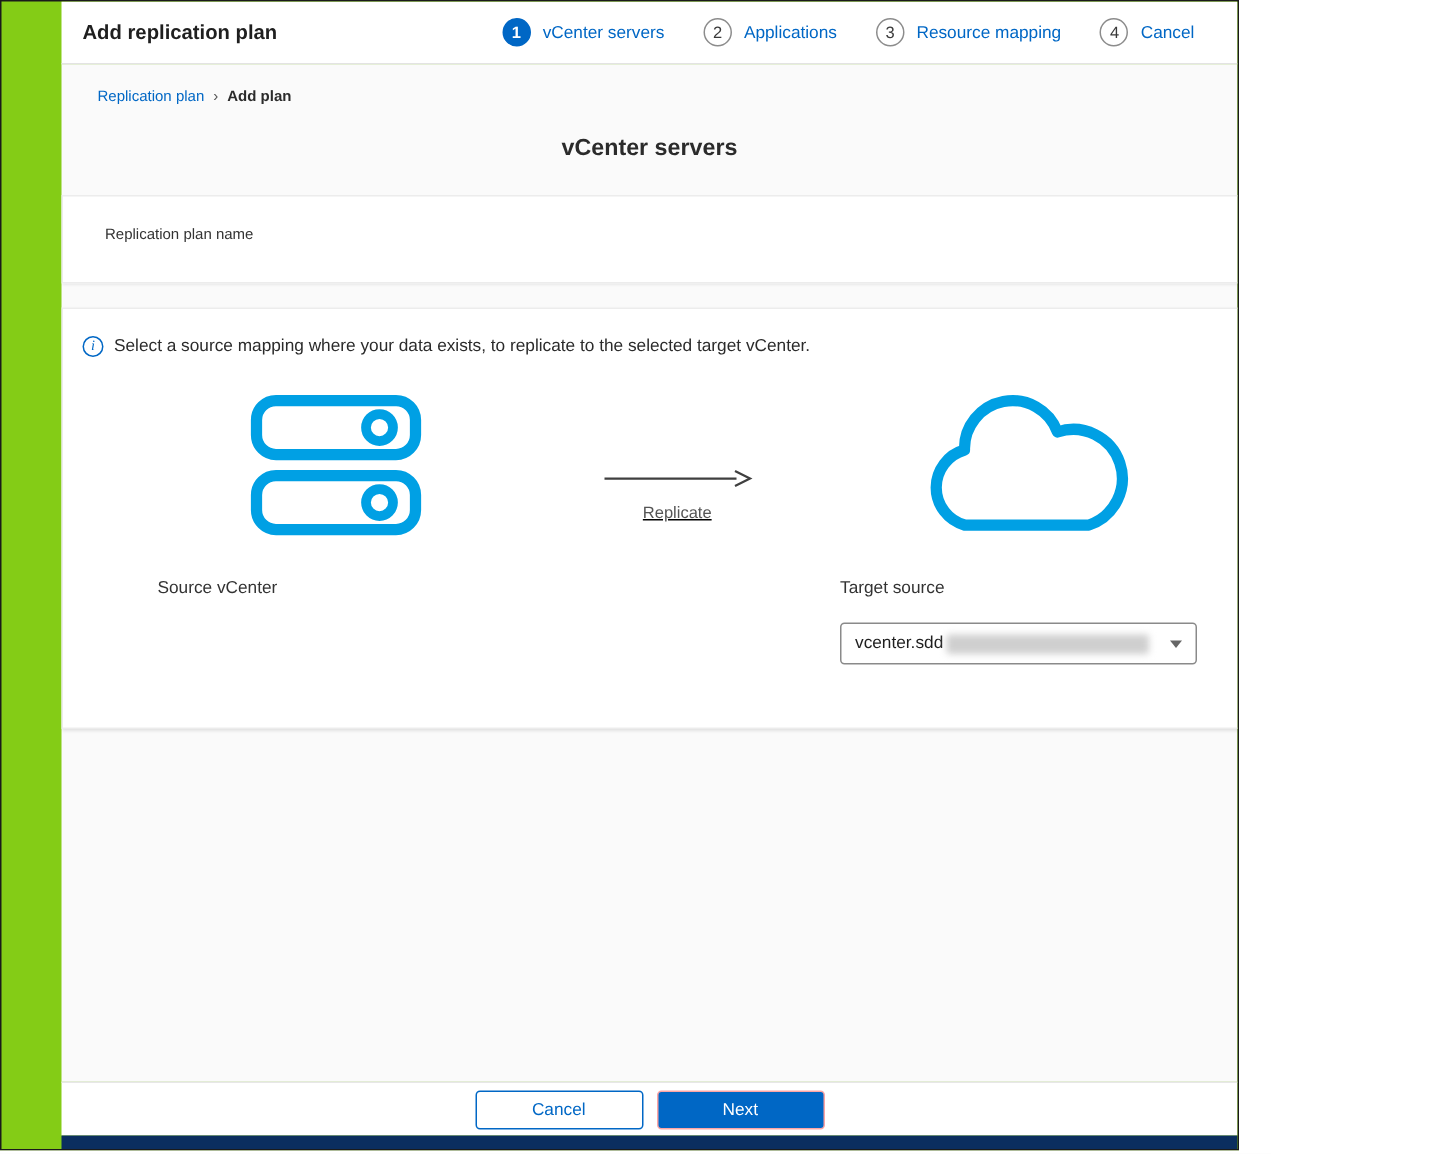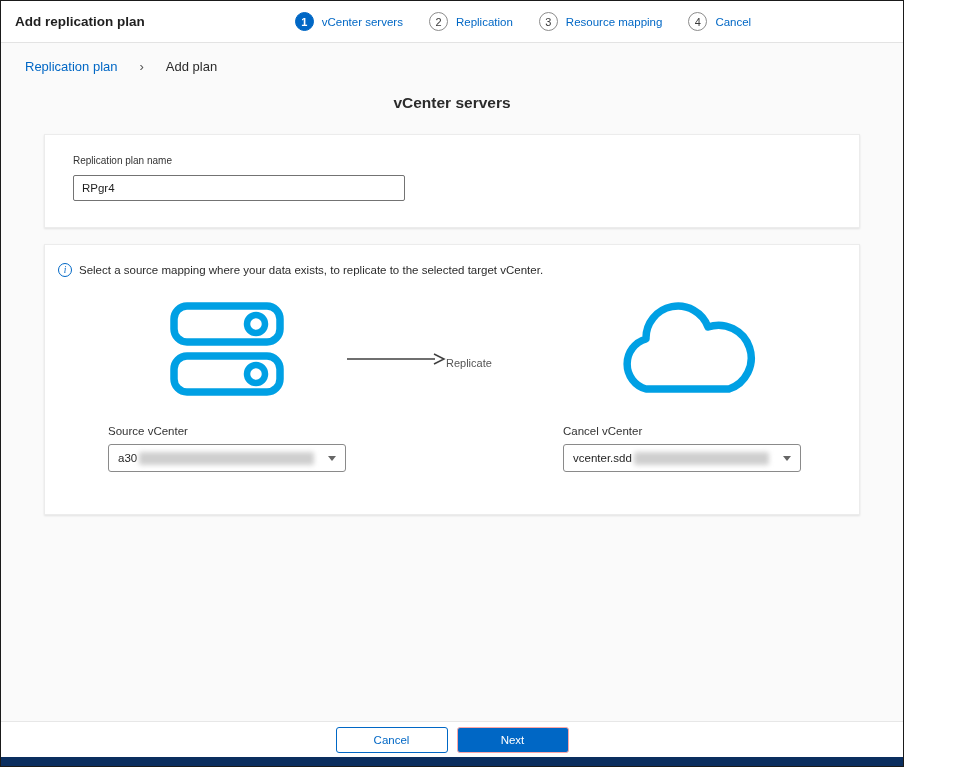--- a/index.html
+++ b/index.html
@@ -1,51 +1,51 @@
 <!DOCTYPE html>
 <html><head>
 <meta charset="utf-8">
 <style>
   * { box-sizing: border-box; }
   body { margin: 0; background: #ffffff; font-family: "Liberation Sans", sans-serif; }
-  .screen { width: 904px; height: 767px; border: 1px solid #1a1a1a; display: flex; flex-direction: column; background: #84cc16; overflow: hidden; }
+  .screen { width: 826px; height: 767px; border: 1px solid #1a1a1a; display: flex; flex-direction: column; background: #84cc16; overflow: hidden; padding-left: 40px; }
 
   
   .header { flex: 0 0 42px; display: flex; align-items: center; background: #fff; border-bottom: 1px solid #e3e3e3; padding: 0 14px; }
   .header-title { font-size: 13.5px; font-weight: bold; color: #1f1f1f; }
   .stepper { display: flex; align-items: center; gap: 26px; margin-left: 150px; }
   .step { display: flex; align-items: center; gap: 8px; cursor: pointer; }
   .step-circle { width: 19px; height: 19px; border-radius: 50%; display: flex; align-items: center; justify-content: center; font-size: 11px; color: #3a3a3a; border: 1px solid #8c8c8c; background: #fff; flex: 0 0 19px; }
   .step.active .step-circle { background: #0067c5; border-color: #0067c5; color: #fff; font-weight: bold; }
   .step-label { font-size: 11.5px; color: #0067c5; white-space: nowrap; }
 
   
   .main { flex: 1; background: #fafafa; overflow: hidden; }
-  .breadcrumb { padding: 16px 0 0 24px; font-size: 13px; display: flex; gap: 22px; align-items: center; text-align: center; }
+  .breadcrumb { padding: 16px 0 0 24px; font-size: 10px; display: flex; gap: 6px; align-items: center; text-align: center; }
   .crumb-link { color: #0067c5; cursor: pointer; }
   .crumb-sep { color: #555; }
-  .crumb-current { color: #2b2b2b; font-weight: normal; }
+  .crumb-current { color: #2b2b2b; font-weight: bold; }
   .page-head { text-align: center; margin-top: 20px; }
   .page-title { font-size: 15.5px; font-weight: bold; color: #2b2b2b; }
   .page-subtitle { font-size: 11.5px; color: #404040; margin-top: 6px; }
 
   .card { width: 816px; margin: 0 auto; background: #fff; border: 1px solid #ececec; box-shadow: 0 1px 2px rgba(0,0,0,0.10); }
   .card-plan { margin-top: 22px; padding: 20px 28px 26px; }
   .field-label { font-size: 10px; color: #333; }
   .text-input { margin-top: 9px; width: 332px; height: 26px; border: 1px solid #737373; border-radius: 2px; padding: 0 8px; font-size: 11.5px; color: #1f1f1f; font-family: inherit; display: block; background: #fff; }
 
   .card-vcenter { margin-top: 16px; padding: 18px 0 42px; }
   .info-row { display: flex; align-items: center; gap: 7px; padding-left: 13px; font-size: 11.5px; color: #2b2b2b; }
   .info-icon { width: 14px; height: 14px; border: 1px solid #0067c5; border-radius: 50%; color: #0067c5; display: flex; align-items: center; justify-content: center; font-size: 9.5px; font-style: italic; font-family: "Liberation Serif", serif; flex: 0 0 14px; }
   .vc-body { display: flex; padding: 24px 58px 0 63px; }
   .vc-col { width: 238px; display: flex; flex-direction: column; }
   .icon-wrap { height: 100px; display: flex; align-items: center; justify-content: center; }
-  .vc-mid { flex: 1; display: flex; align-items: flex-start; padding-top: 50px; }
+  .vc-mid { flex: 1; display: flex; flex-direction: column; align-items: center; padding-top: 50px; text-decoration: underline; }
   .replicate-label { font-size: 11px; color: #555; margin-top: 6px; }
-  .vc-label { font-size: 11.5px; color: #333; margin: 24px 0 7px; }
+  .vc-label { font-size: 11.5px; color: #333; margin: 24px 0 17px; }
   .dropdown { height: 28px; border: 1px solid #8a8a8a; border-radius: 3px; background: #fff; display: flex; align-items: center; padding: 0 9px; cursor: pointer; }
   .dd-value { font-size: 11.5px; color: #1f1f1f; white-space: nowrap; }
   .blur-bar { flex: 1; height: 13px; margin: 0 14px 0 2px; background: #cfcfcf; filter: blur(2.5px); border-radius: 2px; }
   .chevron { width: 0; height: 0; border-left: 4.5px solid transparent; border-right: 4.5px solid transparent; border-top: 5.5px solid #666; }
 
   
   .footer { flex: 0 0 36px; background: #fff; display: flex; align-items: center; justify-content: center; gap: 9px; border-top: 1px solid #e7e7e7; }
   .btn { width: 112px; height: 26px; border-radius: 3px; font-size: 11.5px; display: flex; align-items: center; justify-content: center; cursor: pointer; font-family: inherit; text-align: right; }
   .btn-cancel { background: #fff; border: 1px solid #0067c5; color: #0067c5; }
   .btn-next { background: #0067c5; border: 1px solid #fca5a5; color: #fff; }
@@ -58,21 +58,21 @@
 
   <header class="header">
     <div class="header-title">Add replication plan</div>
     <div class="stepper">
       <div class="step active">
         <span class="step-circle">1</span>
         <span class="step-label">vCenter servers</span>
       </div>
       <div class="step">
         <span class="step-circle">2</span>
-        <span class="step-label">Replication</span>
+        <span class="step-label">Applications</span>
       </div>
       <div class="step">
         <span class="step-circle">3</span>
         <span class="step-label">Resource mapping</span>
       </div>
       <div class="step">
         <span class="step-circle">4</span>
         <span class="step-label">Cancel</span>
       </div>
     </div>
@@ -85,21 +85,20 @@
       <span class="crumb-sep">›</span>
       <span class="crumb-current">Add plan</span>
     </nav>
 
     <div class="page-head">
       <div class="page-title">vCenter servers</div>
     </div>
 
     <section class="card card-plan">
       <div class="field-label">Replication plan name</div>
-      <input class="text-input" type="text" value="RPgr4" style="">
     </section>
 
     <section class="card card-vcenter">
       <div class="info-row">
         <span class="info-icon">i</span>
         <span>Select a source mapping where your data exists, to replicate to the selected target vCenter.</span>
       </div>
 
       <div class="vc-body">
 
@@ -108,46 +107,41 @@
             <span>
               <svg width="116" height="96" viewBox="0 0 116 96">
                 <rect x="5" y="5" width="106" height="36" rx="13" fill="none" stroke="#00a0e4" stroke-width="7.5"></rect>
                 <rect x="5" y="55" width="106" height="36" rx="13" fill="none" stroke="#00a0e4" stroke-width="7.5"></rect>
                 <circle cx="87" cy="23" r="9" fill="none" stroke="#00a0e4" stroke-width="6.5"></circle>
                 <circle cx="87" cy="73" r="9" fill="none" stroke="#00a0e4" stroke-width="6.5"></circle>
               </svg>
             </span>
           </div>
           <div class="vc-label">Source vCenter</div>
-          <div class="dropdown">
-            <span class="dd-value">a30</span>
-            <span class="blur-bar"></span>
-            <span class="chevron"></span>
-          </div>
         </div>
 
         <div class="vc-mid">
           <span>
             <svg width="100" height="12" viewBox="0 0 100 12">
               <line x1="1" y1="6" x2="89" y2="6" stroke="#3f3f3f" stroke-width="1.5"></line>
               <polyline points="88,1 98,6 88,11" fill="none" stroke="#3f3f3f" stroke-width="1.5"></polyline>
             </svg>
           </span>
           <span class="replicate-label">Replicate</span>
         </div>
 
         <div class="vc-col">
           <div class="icon-wrap">
             <span>
               <svg width="150" height="96" viewBox="0 0 150 96">
                 <path d="M 39 88 A 26 26 0 0 1 39 38 A 32 32 0 0 1 101 26 A 27 27 0 0 1 122 88 Z" fill="none" stroke="#00a0e4" stroke-width="7.5" stroke-linejoin="round" stroke-linecap="round"></path>
               </svg>
             </span>
           </div>
-          <div class="vc-label">Cancel vCenter</div>
+          <div class="vc-label">Target source</div>
           <div class="dropdown">
             <span class="dd-value">vcenter.sdd</span>
             <span class="blur-bar"></span>
             <span class="chevron"></span>
           </div>
         </div>
 
       </div>
     </section>
 

